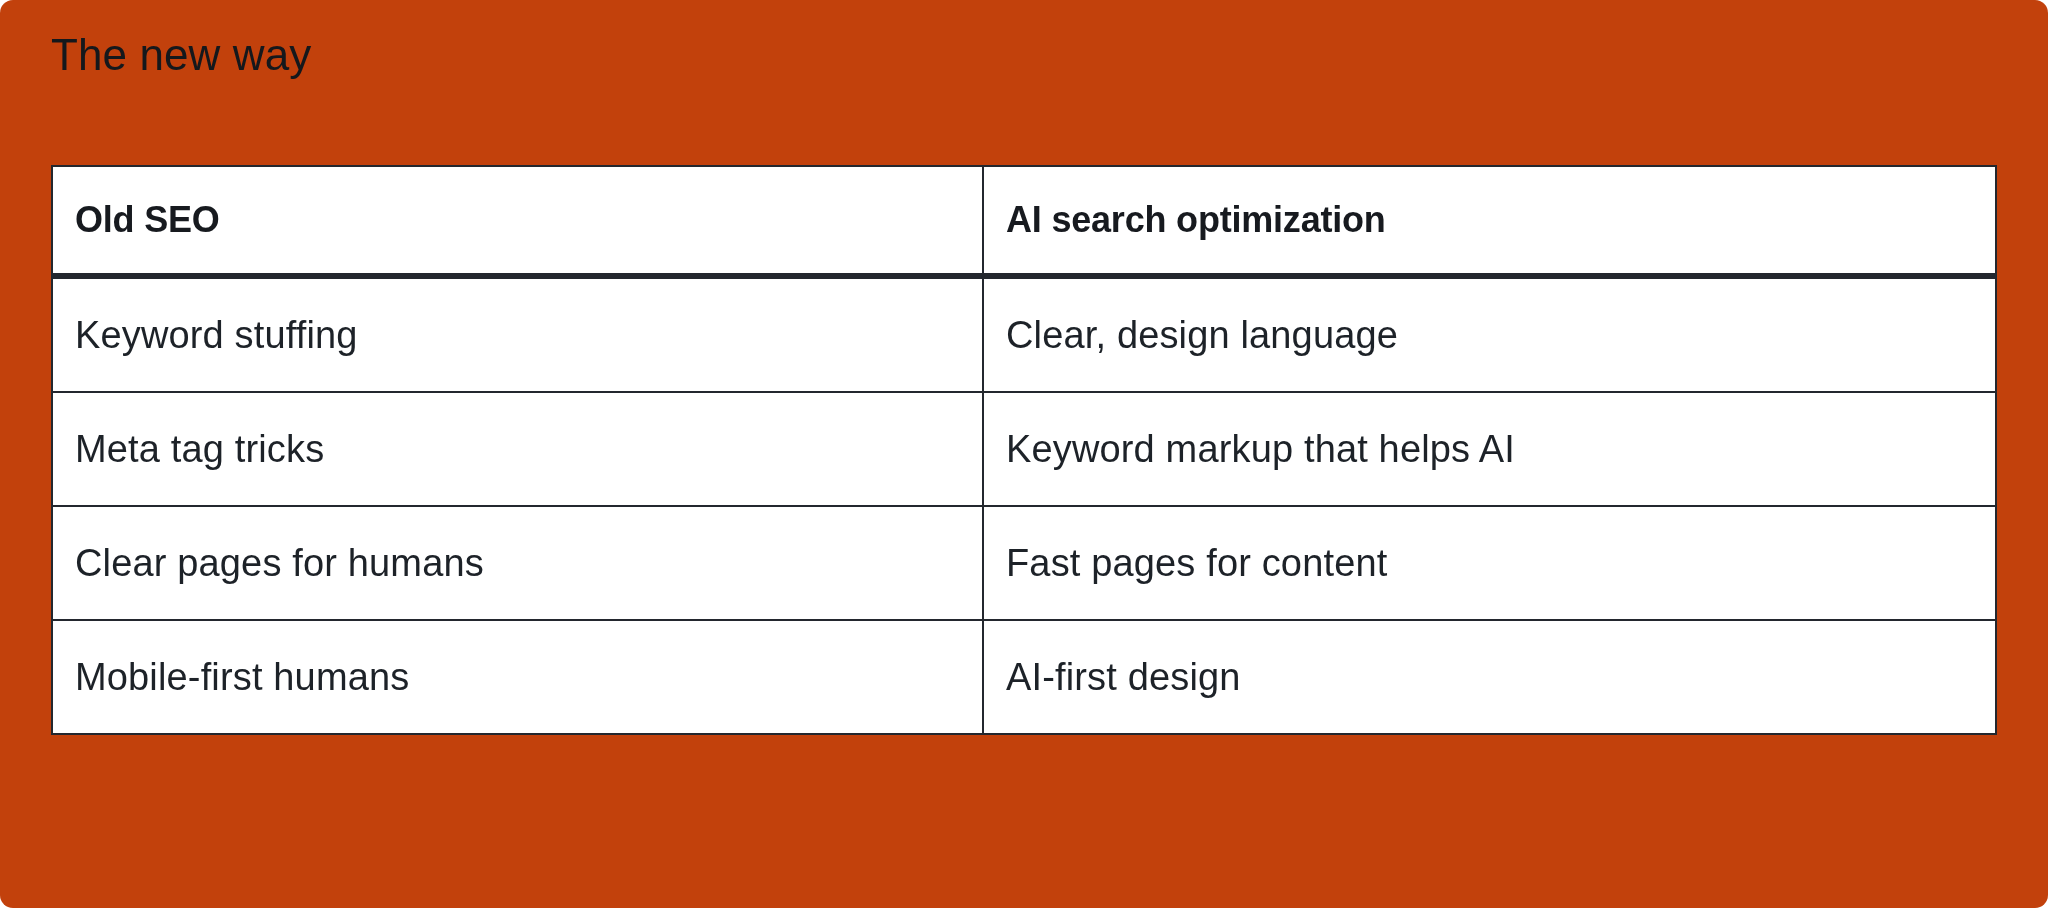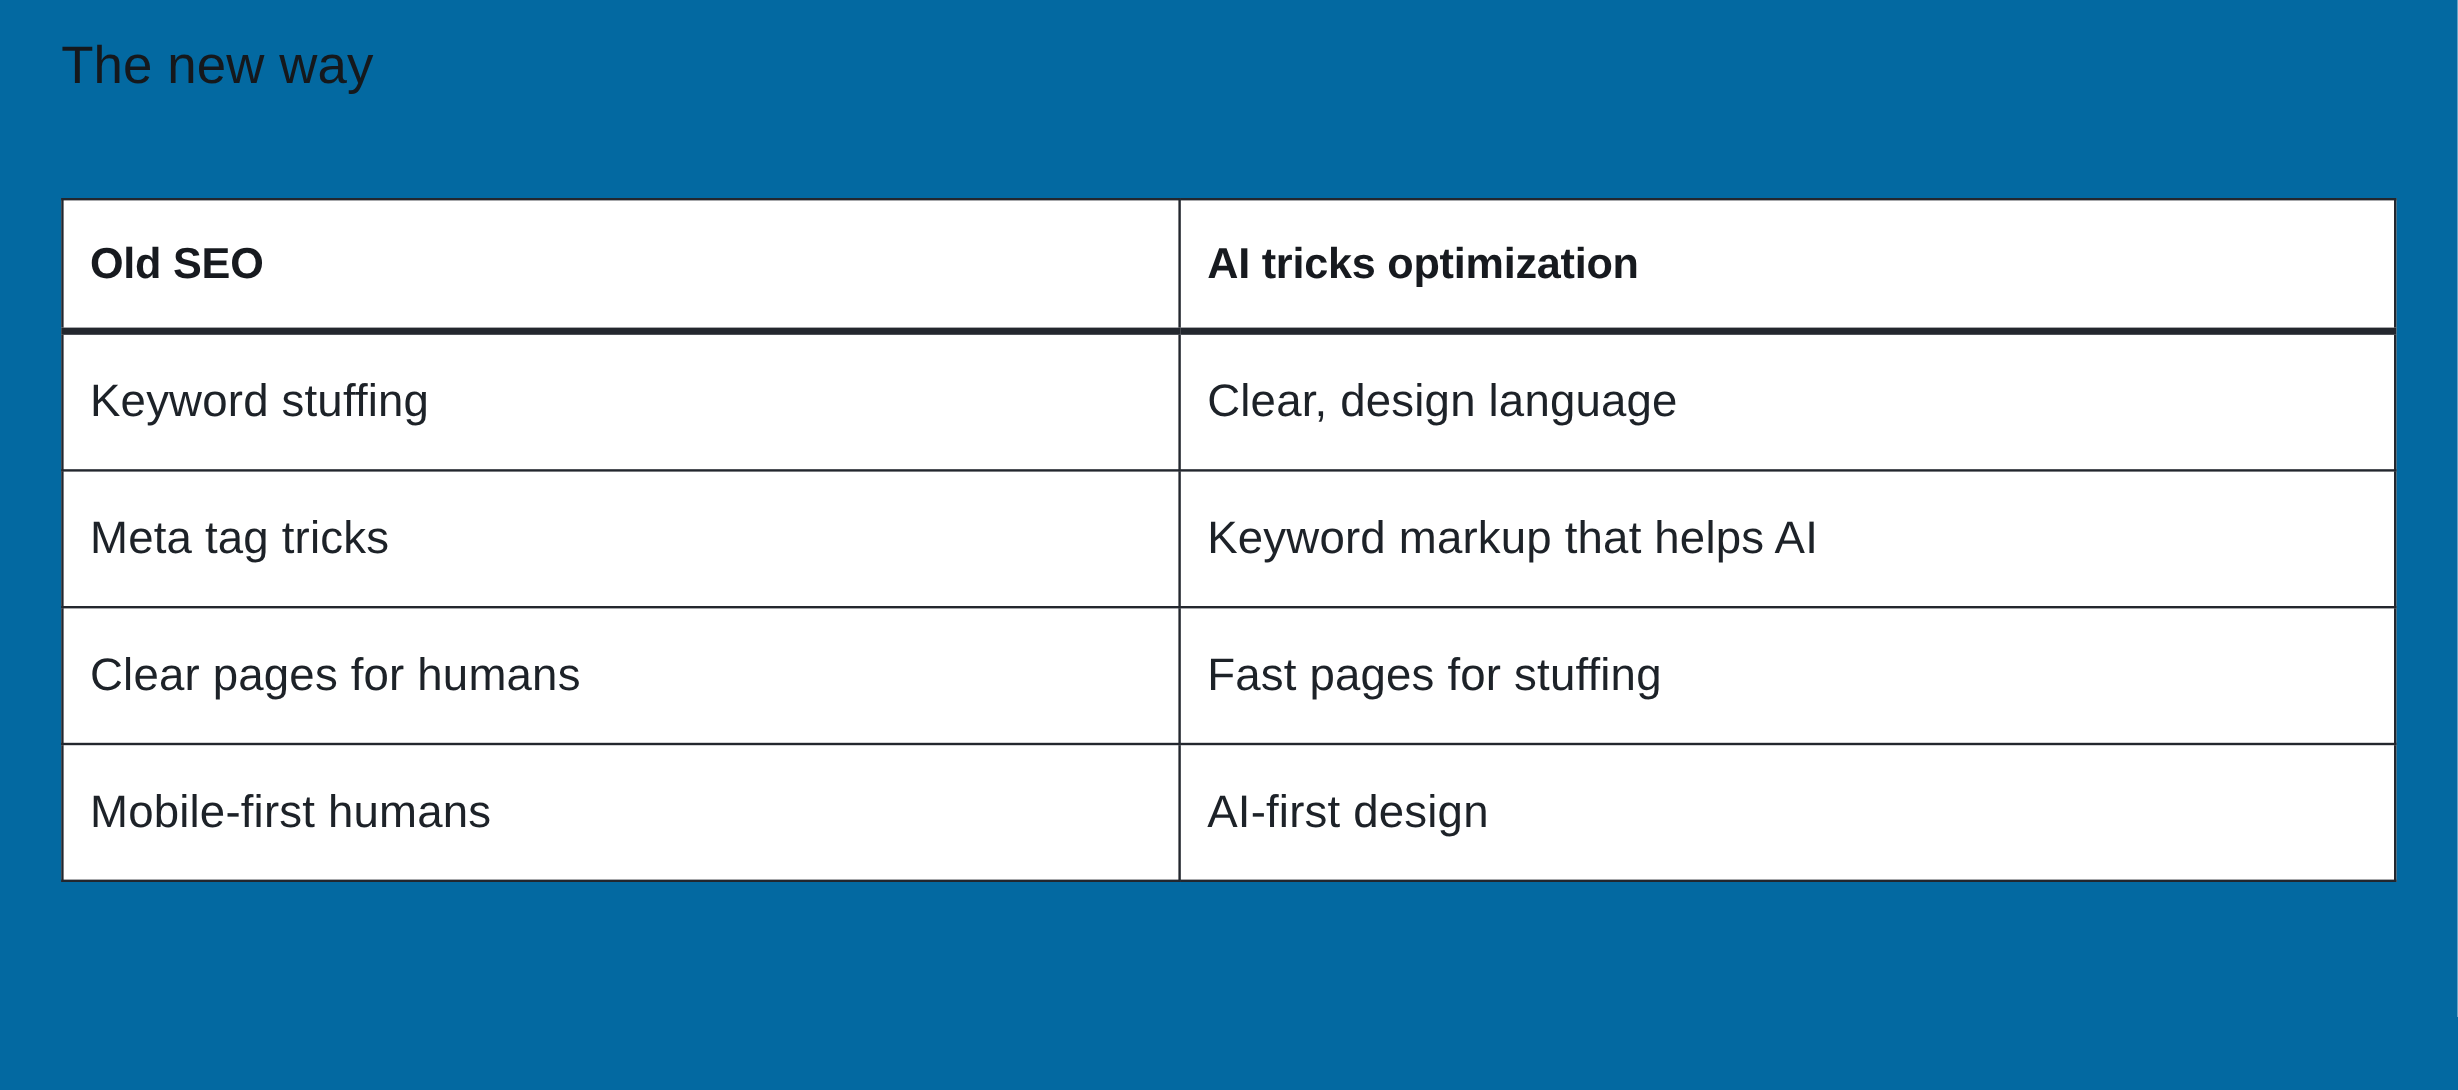--- a/index.html
+++ b/index.html
@@ -12,21 +12,22 @@
     height: 908px;
     font-family: "Liberation Sans", sans-serif;
     -webkit-font-smoothing: antialiased;
     overflow: hidden;
   }
 
   .page {
     position: relative;
     width: 2048px;
     height: 908px;
-    background: #0369a1;
+    background: #c2410c;
+    border-radius: 13px;
   }
 
   .page-title {
     position: absolute;
     left: 51px;
     top: 26px;
     font-size: 44px;
     line-height: 58px;
     font-weight: 400;
     color: #15181c;
@@ -90,21 +91,21 @@
     <colgroup>
       <col class="col-left">
       <col class="col-right">
     </colgroup>
     <thead>
       <tr>
         <th>
           <span class="cell-text">Old SEO</span>
         </th>
         <th>
-          <span class="cell-text">AI tricks optimization</span>
+          <span class="cell-text">AI search optimization</span>
         </th>
       </tr>
     </thead>
     <tbody>
       <tr>
         <td>
           <span class="cell-text">Keyword stuffing</span>
         </td>
         <td>
           <span class="cell-text">Clear, design language</span>
@@ -116,21 +117,21 @@
         </td>
         <td>
           <span class="cell-text">Keyword markup that helps AI</span>
         </td>
       </tr>
       <tr>
         <td>
           <span class="cell-text">Clear pages for humans</span>
         </td>
         <td>
-          <span class="cell-text">Fast pages for stuffing</span>
+          <span class="cell-text">Fast pages for content</span>
         </td>
       </tr>
       <tr>
         <td>
           <span class="cell-text">Mobile-first humans</span>
         </td>
         <td>
           <span class="cell-text">AI-first design</span>
         </td>
       </tr>

